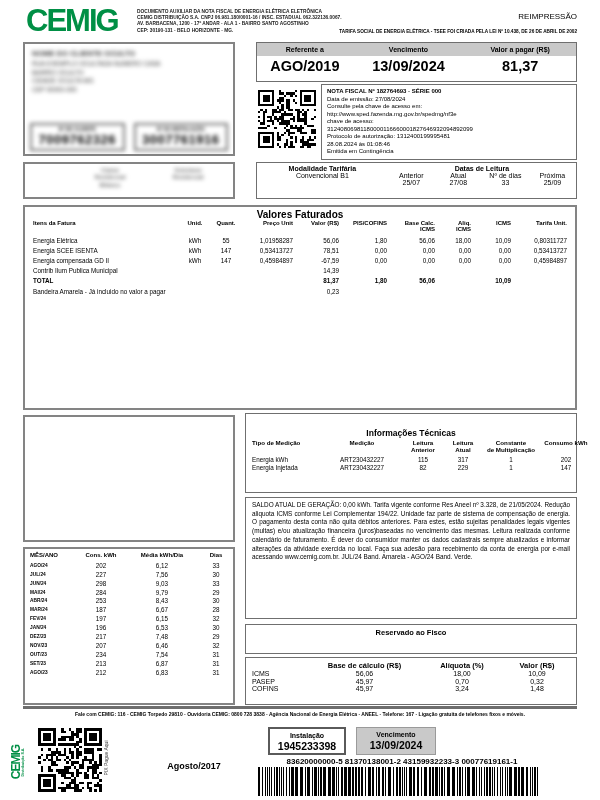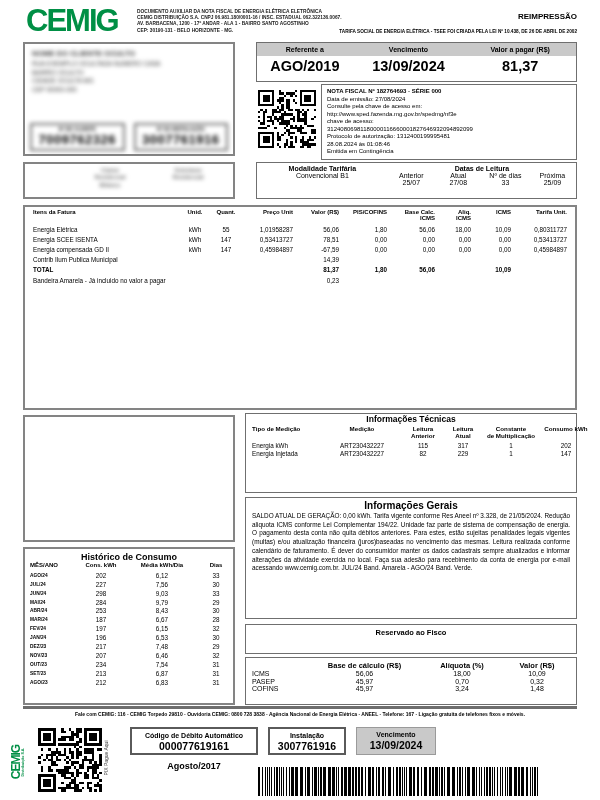--- a/index.html
+++ b/index.html
@@ -8,21 +8,21 @@
     position:relative; width:600px; height:800px; margin:0 auto;
     background:#ffffff; overflow:hidden;
     font-family:"Liberation Sans", sans-serif; color:#000;
   }
   .abs { position:absolute; }
 
   
   .logo { left:26px; top:3px; font-size:31px; font-weight:900; letter-spacing:-2px;
           color:#008f45; transform:scaleY(1.04); }
   .doc-lines { left:137px; top:9px; width:255px; font-size:4.8px; line-height:6.2px; font-weight:bold; color:#1a1a1a;}
-  .reprint { right:23px; top:12px; font-size:8px; font-weight:bold; }
+  .reprint { right:23px; top:12px; font-size:8px; font-weight:normal; }
   .tarifa { right:23px; top:29px; width:260px; font-size:4.7px; font-weight:bold; text-align:right; }
 
   
   .customer-box { left:23px; top:42px; width:212px; height:114px; border:2px solid #848484; padding:5px 7px; }
   .blur1 { filter:blur(2.3px); color:#3a3a3a; }
   .cust-name { font-size:7.5px; font-weight:bold; margin-bottom:2px; }
   .cust-addr { font-size:6.3px; line-height:8.6px; }
   .numbers-row { position:absolute; left:5px; right:5px; bottom:3px; display:flex; gap:9px; }
   .num-box { flex:1; border:2px solid #6f6f6f; text-align:center; padding:1px 0 2px; filter:blur(2px); }
   .num-box .lbl { font-size:5px; font-weight:bold; }
@@ -64,21 +64,21 @@
   .valores-table th { font-size:6px; padding-bottom:3px; }
   .valores-table td { padding:1.6px 0; }
   .valores-table th:nth-child(1), .valores-table td:nth-child(1) { text-align:left; padding-left:4px; }
   .valores-table th:nth-child(2), .valores-table td:nth-child(2),
   .valores-table th:nth-child(3), .valores-table td:nth-child(3) { text-align:center; }
   .valores-table th:nth-child(n+4), .valores-table td:nth-child(n+4) { text-align:right; padding-right:8px; }
   .valores-table tbody tr:nth-child(5) { font-weight:bold; }
 
   .empty-box { left:23px; top:415px; width:212px; height:127px; }
 
-  .tec-box { left:245px; top:413px; width:332px; height:80px; padding-top:0; }
+  .tec-box { left:245px; top:413px; width:332px; height:80px; padding-top:14px; }
   .sec-title-sm { font-size:8.5px; font-weight:bold; text-align:center; }
   .tec-table { width:322px; margin:1px 4px 0; font-size:6.3px; }
   .tec-table th { font-size:6.2px; padding-bottom:2px; }
   .tec-table th:nth-child(1), .tec-table td:nth-child(1) { text-align:left; padding-left:2px; }
   .tec-table th:nth-child(n+2), .tec-table td:nth-child(n+2) { text-align:center; }
   .tec-table td { padding-top:1px; }
 
   .gerais-box { left:245px; top:497px; width:332px; height:122px; padding:2px 6px; }
   .gerais-title { font-size:10px; font-weight:bold; text-align:center; }
   .gerais-text { font-size:6.4px; line-height:8.7px; text-align:justify; margin-top:1px; }
@@ -423,20 +423,21 @@
       <div class="modal-cols">
           <div>25/07</div>
           <div>27/08</div>
           <div>33</div>
           <div>25/09</div>
         </div>
     </div>
   </div>
 
   <div class="abs secL valores-box">
+    <div class="valores-title">Valores Faturados</div>
     <table class="valores-table">
       <colgroup>
           <col style="width:152px">
           <col style="width:28px">
           <col style="width:34px">
           <col style="width:58px">
         <col style="width:46px">
           <col style="width:48px">
           <col style="width:48px">
           <col style="width:36px">
@@ -577,26 +578,24 @@
             <td>82</td>
             <td>229</td>
             <td>1</td>
             <td>147</td>
           </tr>
         </tbody>
     </table>
   </div>
 
   <div class="abs secR gerais-box">
-    <div class="gerais-title">Informações Gerais</div>
     <div class="gerais-text">SALDO ATUAL DE GERAÇÃO: 0,00 kWh. Tarifa vigente conforme Res Aneel nº 3.328, de 21/05/2024. Redução aliquota ICMS conforme Lei Complementar 194/22. Unidade faz parte de sistema de compensação de energia. O pagamento desta conta não quita débitos anteriores. Para estes, estão sujeitas penalidades legais vigentes (multas) e/ou atualização financeira (juros)baseadas no vencimento das mesmas. Leitura realizada conforme calendário de faturamento. É dever do consumidor manter os dados cadastrais sempre atualizados e informar alterações da atividade exercida no local. Faça sua adesão para recebimento da conta de energia por e-mail acessando www.cemig.com.br.  JUL/24 Band. Amarela - AGO/24 Band. Verde.</div>
   </div>
 
   <div class="abs secL hist-box">
-    <div class="hist-title">Histórico de Consumo</div>
     <table class="hist-table">
       <colgroup>
           <col style="width:48px">
           <col style="width:46px">
           <col style="width:76px">
           <col style="width:32px">
         </colgroup>
       <thead>
           <tr>
         <th>MÊS/ANO</th>
@@ -957,29 +956,26 @@
         <rect x="2" y="2" width="3" height="3" fill="#000"></rect>
         <rect x="18" y="0" width="7" height="7" fill="#000"></rect>
         <rect x="19" y="1" width="5" height="5" fill="#fff"></rect>
         <rect x="20" y="2" width="3" height="3" fill="#000"></rect>
         <rect x="0" y="18" width="7" height="7" fill="#000"></rect>
         <rect x="1" y="19" width="5" height="5" fill="#fff"></rect>
         <rect x="2" y="20" width="3" height="3" fill="#000"></rect>
       </svg></div>
   <div class="abs pix-label">PIX Pague Aqui</div>
 
-  <div class="pay-box white-box codigo-box">
-    <div class="lbl">Código de Débito Automático</div>
-    <div class="val">000077619161</div>
-  </div>
   <div class="pay-box white-box inst-box">
     <div class="lbl">Instalação</div>
-    <div class="val">3007761916</div>
+    <div class="val">1945233398</div>
   </div>
   <div class="pay-box gray-box venc-box">
     <div class="lbl">Vencimento</div>
     <div class="val">13/09/2024</div>
   </div>
   <div class="abs month-label">Agosto/2017</div>
 
+  <div class="abs barcode-digits">83620000000-5 81370138001-2 43159932233-3 00077619161-1</div>
   <div class="abs barcode"><span style="width: 2px; margin-right: 2px;"></span><span style="width: 1px; margin-right: 2px;"></span><span style="width: 1px; margin-right: 1px;"></span><span style="width: 1px; margin-right: 1px;"></span><span style="width: 1px; margin-right: 1px;"></span><span style="width: 1px; margin-right: 2px;"></span><span style="width: 1px; margin-right: 1px;"></span><span style="width: 2px; margin-right: 1px;"></span><span style="width: 1px; margin-right: 1px;"></span><span style="width: 1px; margin-right: 1px;"></span><span style="width: 1px; margin-right: 2px;"></span><span style="width: 1px; margin-right: 2px;"></span><span style="width: 1px; margin-right: 1px;"></span><span style="width: 3px; margin-right: 1px;"></span><span style="width: 3px; margin-right: 2px;"></span><span style="width: 3px; margin-right: 2px;"></span><span style="width: 1px; margin-right: 1px;"></span><span style="width: 3px; margin-right: 2px;"></span><span style="width: 1px; margin-right: 1px;"></span><span style="width: 3px; margin-right: 1px;"></span><span style="width: 1px; margin-right: 1px;"></span><span style="width: 2px; margin-right: 1px;"></span><span style="width: 3px; margin-right: 2px;"></span><span style="width: 3px; margin-right: 1px;"></span><span style="width: 3px; margin-right: 1px;"></span><span style="width: 1px; margin-right: 1px;"></span><span style="width: 1px; margin-right: 2px;"></span><span style="width: 2px; margin-right: 1px;"></span><span style="width: 3px; margin-right: 1px;"></span><span style="width: 3px; margin-right: 1px;"></span><span style="width: 2px; margin-right: 1px;"></span><span style="width: 2px; margin-right: 1px;"></span><span style="width: 2px; margin-right: 1px;"></span><span style="width: 2px; margin-right: 2px;"></span><span style="width: 1px; margin-right: 2px;"></span><span style="width: 3px; margin-right: 1px;"></span><span style="width: 2px; margin-right: 2px;"></span><span style="width: 1px; margin-right: 1px;"></span><span style="width: 2px; margin-right: 2px;"></span><span style="width: 2px; margin-right: 1px;"></span><span style="width: 1px; margin-right: 2px;"></span><span style="width: 3px; margin-right: 2px;"></span><span style="width: 1px; margin-right: 2px;"></span><span style="width: 2px; margin-right: 1px;"></span><span style="width: 2px; margin-right: 1px;"></span><span style="width: 1px; margin-right: 1px;"></span><span style="width: 1px; margin-right: 1px;"></span><span style="width: 1px; margin-right: 2px;"></span><span style="width: 3px; margin-right: 1px;"></span><span style="width: 2px; margin-right: 2px;"></span><span style="width: 2px; margin-right: 2px;"></span><span style="width: 1px; margin-right: 2px;"></span><span style="width: 3px; margin-right: 2px;"></span><span style="width: 2px; margin-right: 1px;"></span><span style="width: 2px; margin-right: 1px;"></span><span style="width: 3px; margin-right: 1px;"></span><span style="width: 1px; margin-right: 1px;"></span><span style="width: 2px; margin-right: 1px;"></span><span style="width: 1px; margin-right: 2px;"></span><span style="width: 3px; margin-right: 2px;"></span><span style="width: 3px; margin-right: 2px;"></span><span style="width: 1px; margin-right: 1px;"></span><span style="width: 2px; margin-right: 1px;"></span><span style="width: 1px; margin-right: 2px;"></span><span style="width: 1px; margin-right: 1px;"></span><span style="width: 3px; margin-right: 2px;"></span><span style="width: 3px; margin-right: 1px;"></span><span style="width: 1px; margin-right: 2px;"></span><span style="width: 1px; margin-right: 1px;"></span><span style="width: 1px; margin-right: 2px;"></span><span style="width: 1px; margin-right: 1px;"></span><span style="width: 2px; margin-right: 1px;"></span><span style="width: 2px; margin-right: 1px;"></span><span style="width: 1px; margin-right: 1px;"></span><span style="width: 1px; margin-right: 2px;"></span><span style="width: 1px; margin-right: 2px;"></span><span style="width: 1px; margin-right: 1px;"></span><span style="width: 1px; margin-right: 2px;"></span><span style="width: 1px; margin-right: 1px;"></span><span style="width: 1px; margin-right: 1px;"></span><span style="width: 3px; margin-right: 2px;"></span><span style="width: 3px; margin-right: 1px;"></span><span style="width: 2px; margin-right: 1px;"></span><span style="width: 3px; margin-right: 2px;"></span><span style="width: 2px; margin-right: 2px;"></span><span style="width: 1px; margin-right: 1px;"></span><span style="width: 1px; margin-right: 1px;"></span><span style="width: 2px; margin-right: 1px;"></span><span style="width: 1px; margin-right: 1px;"></span></div>
 
 </div>
 
 </body></html>

